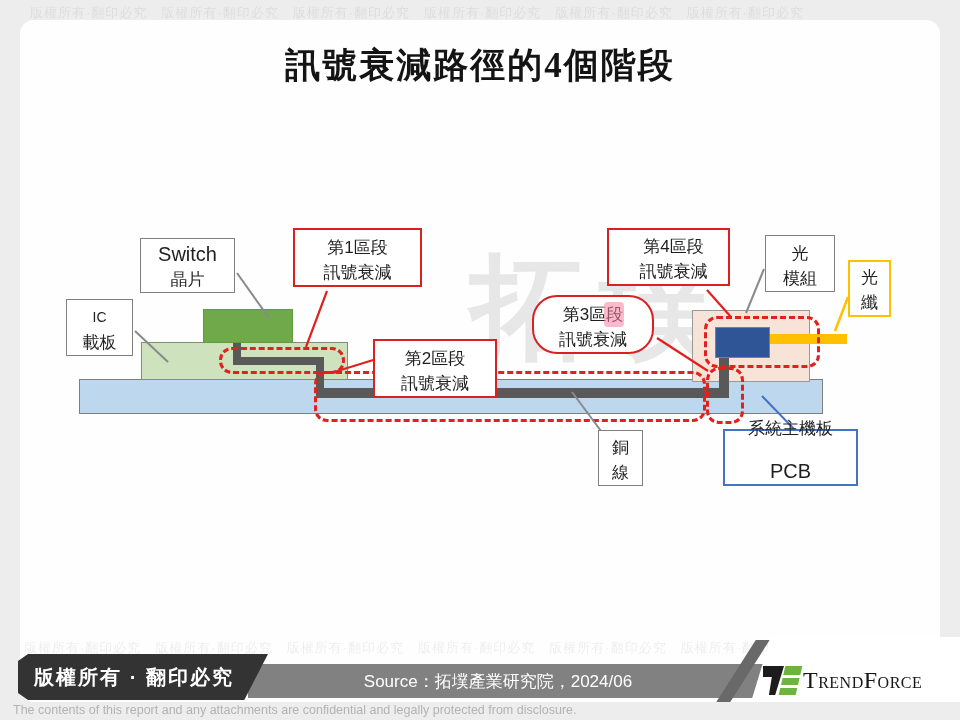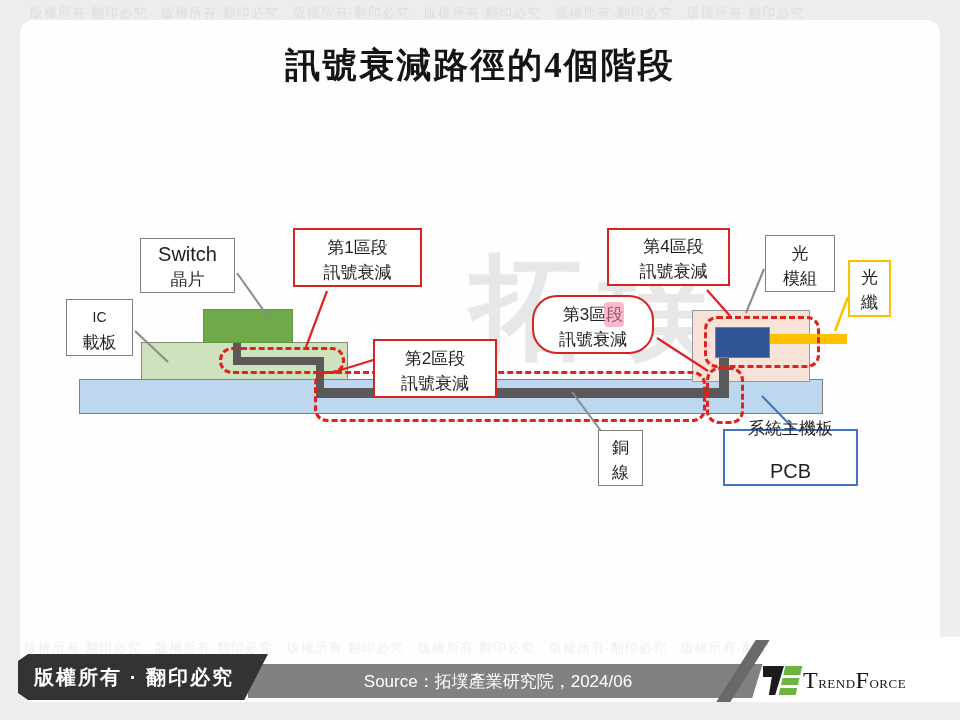--- a/index.html
+++ b/index.html
@@ -74,21 +74,21 @@
                clip-path:polygon(72% 0,96% 0,28% 100%,4% 100%);}
   #logo-plate{left:740px;top:637px;width:220px;height:65px;background:#fff;z-index:9;
               clip-path:polygon(14% 0,100% 0,100% 100%,5% 100%);}
   #logo-icon-black{left:763px;top:666px;width:21px;height:29px;background:#1c1c1c;z-index:10;
                    clip-path:polygon(0 0,100% 0,58% 100%,28% 100%,42% 38%,0 38%);}
   #logo-icon-green{left:782px;top:666px;width:17px;height:29px;z-index:10;transform:skewX(-13deg);
                    background:linear-gradient(#6cb33f 0 32%,#fff 32% 42%,#6cb33f 42% 66%,#fff 66% 76%,#6cb33f 76% 100%);}
   #logo-text{left:803px;top:663px;z-index:10;font-family:"Liberation Serif", serif;color:#161616;
              display:flex;align-items:baseline;letter-spacing:0.5px;line-height:34px;}
   #logo-text .big{font-size:24px;}
-  #logo-text .small{font-size:13px;}
+  #logo-text .small{font-size:16px;}
   #disclaimer{left:13px;top:703px;font-size:12.5px;color:#b3b3b3;z-index:8;white-space:nowrap;}
 </style>
 </head>
 <body>
 
 <div id="root">
 
   <div id="slide" class="abs"></div>
 
   <div id="wm-top" class="abs wm-strip">版權所有·翻印必究　版權所有·翻印必究　版權所有·翻印必究　版權所有·翻印必究　版權所有·翻印必究　版權所有·翻印必究</div>
@@ -185,14 +185,15 @@
   <div id="logo-plate" class="abs"></div>
   <div id="logo-icon-black" class="abs"></div>
   <div id="logo-icon-green" class="abs"></div>
   <div id="logo-text" class="abs">
     <span class="big">T</span>
       <span class="small">REND</span>
       <span class="big">F</span>
       <span class="small">ORCE</span>
   </div>
 
+  <div id="disclaimer" class="abs">The contents of this report and any attachments are confidential and legally protected from disclosure.</div>
 
 </div>
 
 </body></html>

